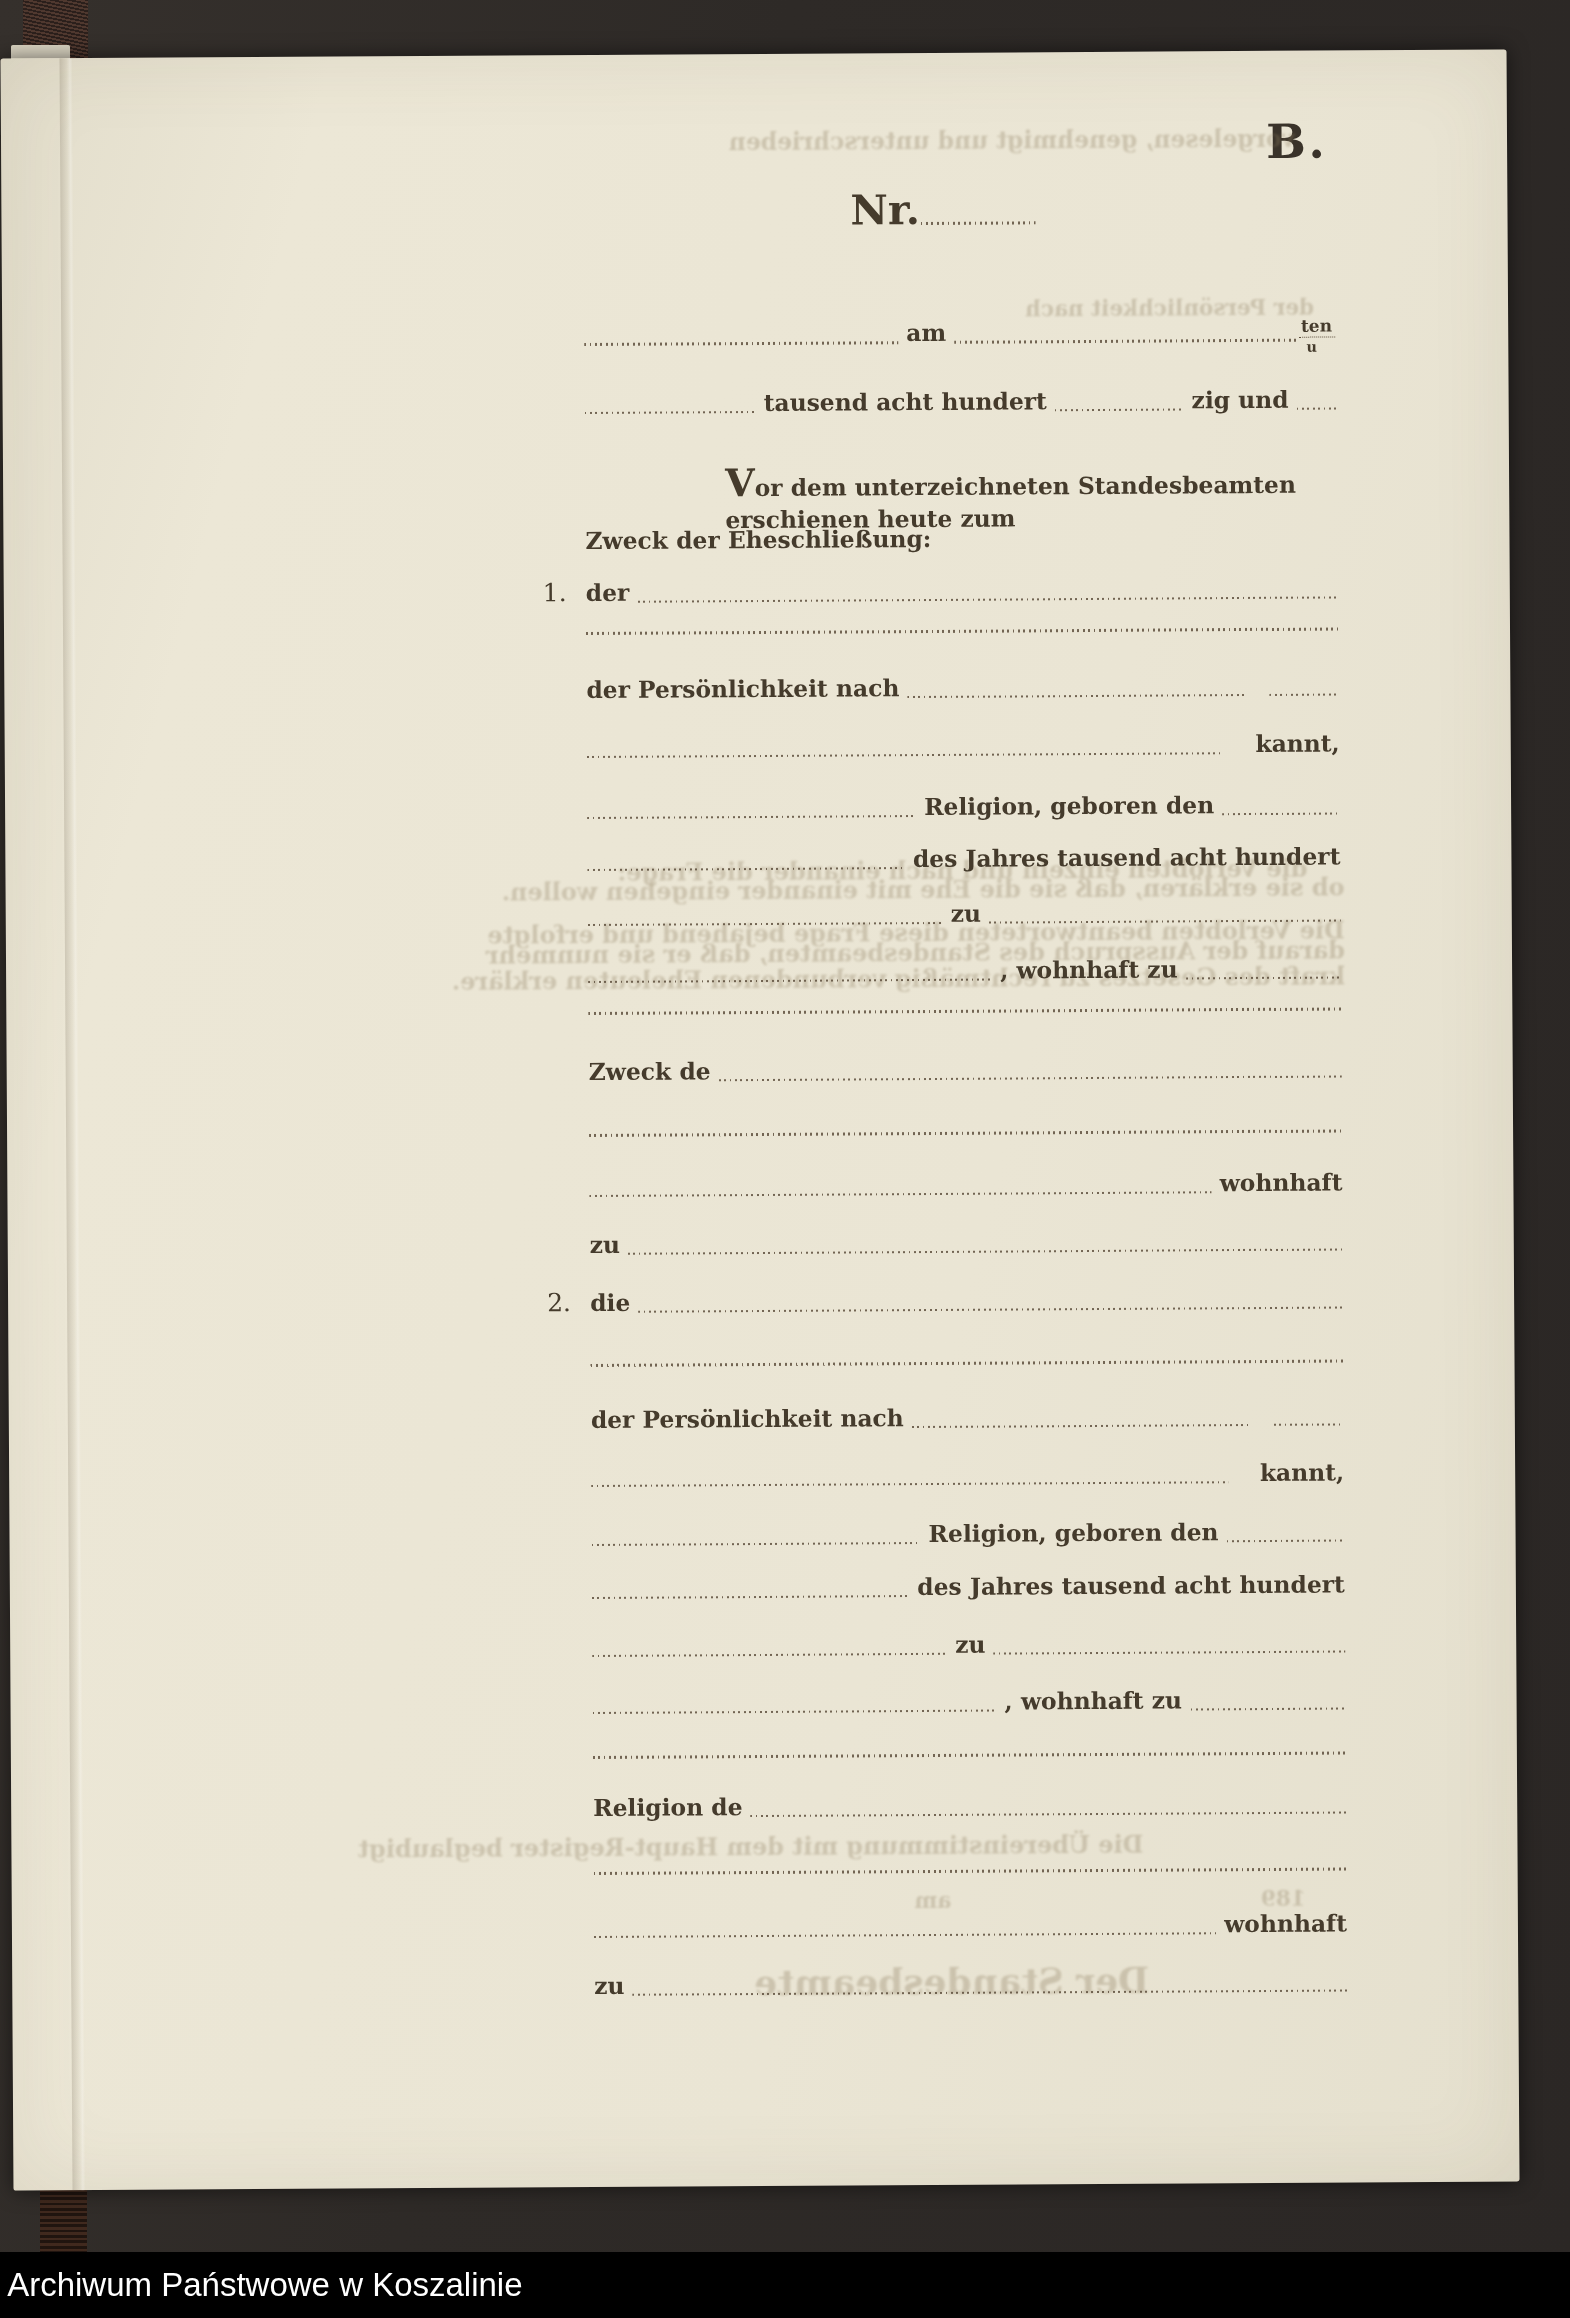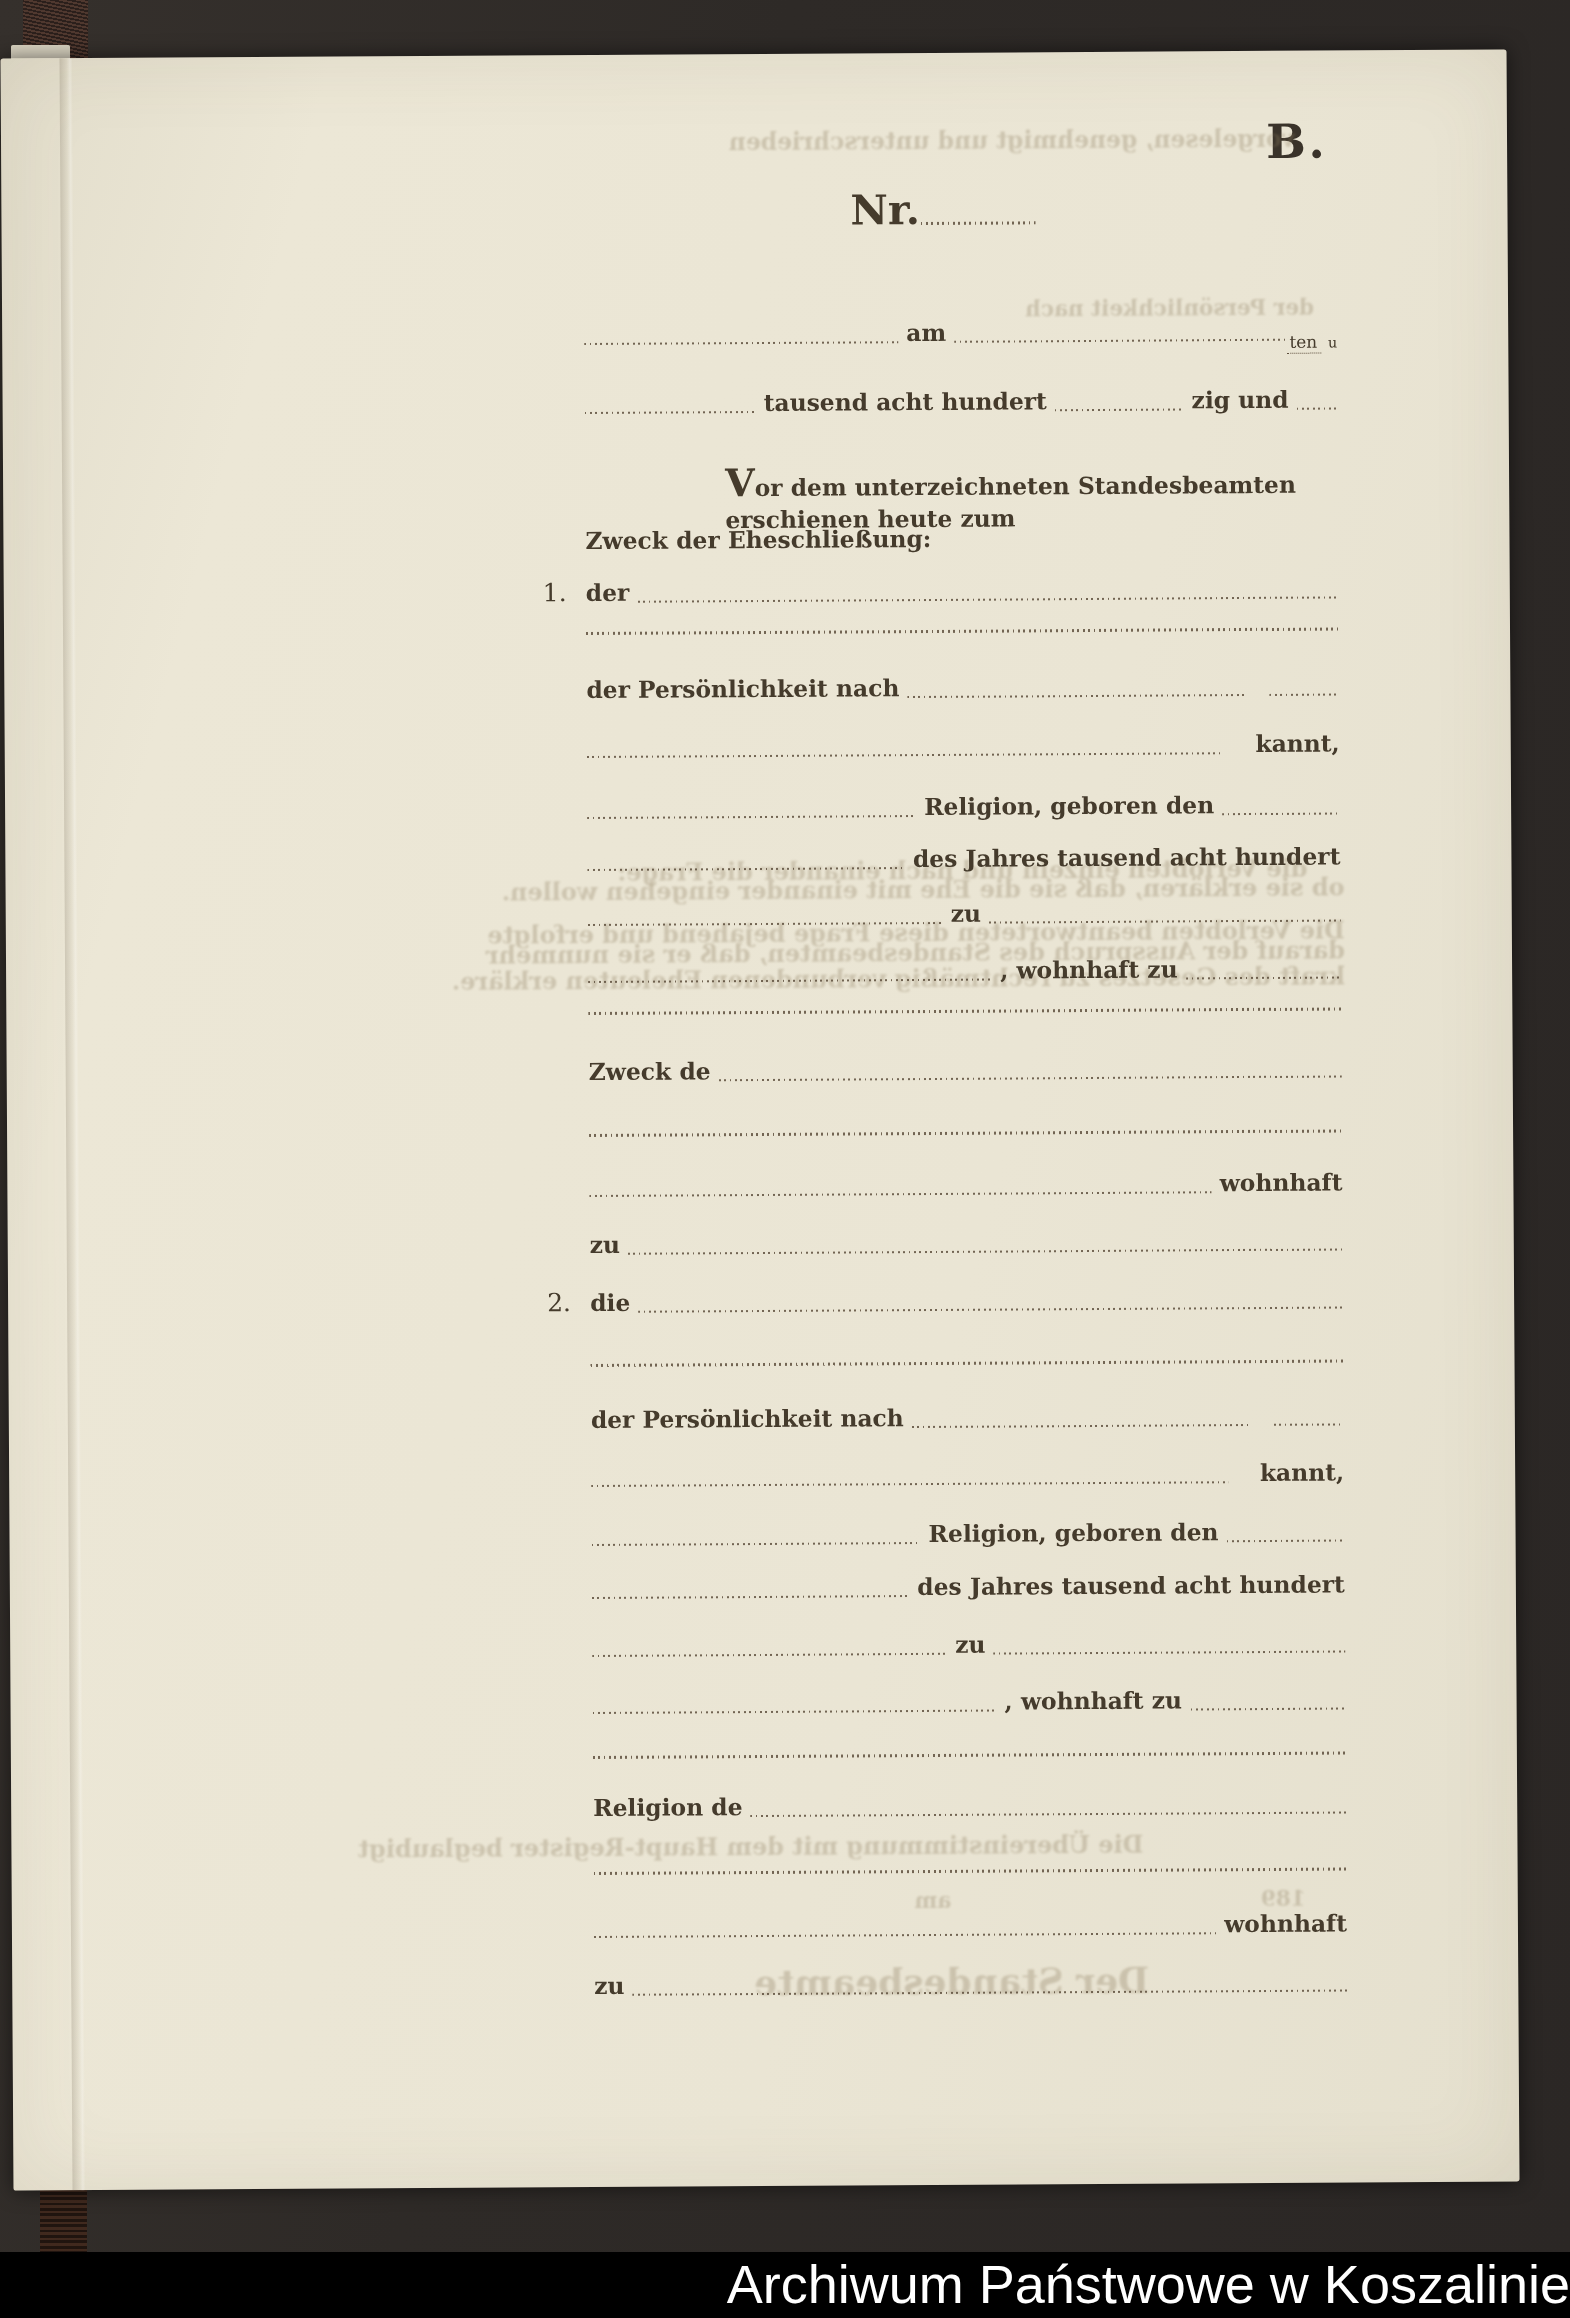--- a/index.html
+++ b/index.html
@@ -31,34 +31,34 @@
     background-image:repeating-linear-gradient(to right,#5d4e3c 0,#5d4e3c 1.8px,transparent 1.8px,transparent 5.4px);
     opacity:.85;}
   .lf{flex:0 0 auto;}
   .lbl{flex:0 0 auto;line-height:1.15;padding:0 8px 0.9px 8px;white-space:nowrap;}
   .lbl.first{padding-left:0;}
   .lbl.last{padding-right:0;}
   .num{position:absolute;left:-43px;bottom:0.9px;font-weight:400;font-size:25px;}
   .nr-row{position:absolute;left:267px;top:137px;display:inline-flex;align-items:flex-end;}
   .nr-lbl{font-size:41px;font-weight:700;line-height:1;}
   .nr-row .leader{flex:0 0 115px;margin-bottom:6.3px;}
-  .ten-block{flex:0 0 38px;display:flex;flex-direction:row;align-items:flex-start;
-    font-size:17px;font-weight:400;line-height:1;margin-bottom:-8px;}
+  .ten-block{flex:0 0 38px;display:flex;flex-direction:column;align-items:flex-start;
+    font-size:17px;font-weight:700;line-height:1;margin-bottom:-8px;}
   .ten-block .ten-top{border-bottom:1.8px dotted #5d4e3c;padding:0 3.6px 1.8px 1.8px;}
   .ten-block .ten-u{padding:1.8px 0 0 7.2px;font-size:14.4px;}
   .vor-line{display:block;margin-left:140px;line-height:1.2;}
   .vor-line::first-letter{font-size:38px;font-weight:800;}
   .lineonly{height:9px;}
   
   .bleed{position:absolute;transform:scaleX(-1);color:#8d7d5f;opacity:.32;filter:blur(1.2px);
     font-weight:700;font-size:24px;text-align:center;white-space:nowrap;pointer-events:none;}
   
   .caption-bar{position:absolute;left:0;right:0;top:2252px;height:67px;background:#000;}
   .caption-bar span{display:block;margin-left:7.2px;line-height:65px;color:#fff;
-    font-family:"Liberation Sans",sans-serif;font-size:54px;text-align:right;}
+    font-family:"Liberation Sans",sans-serif;font-size:33px;}
 </style>
 </head>
 <body>
 
 <div class="photo">
   <div class="spine-top"></div>
   <div class="spine-bottom"></div>
   <div class="page-sliver"></div>
 
   <div class="paper">

